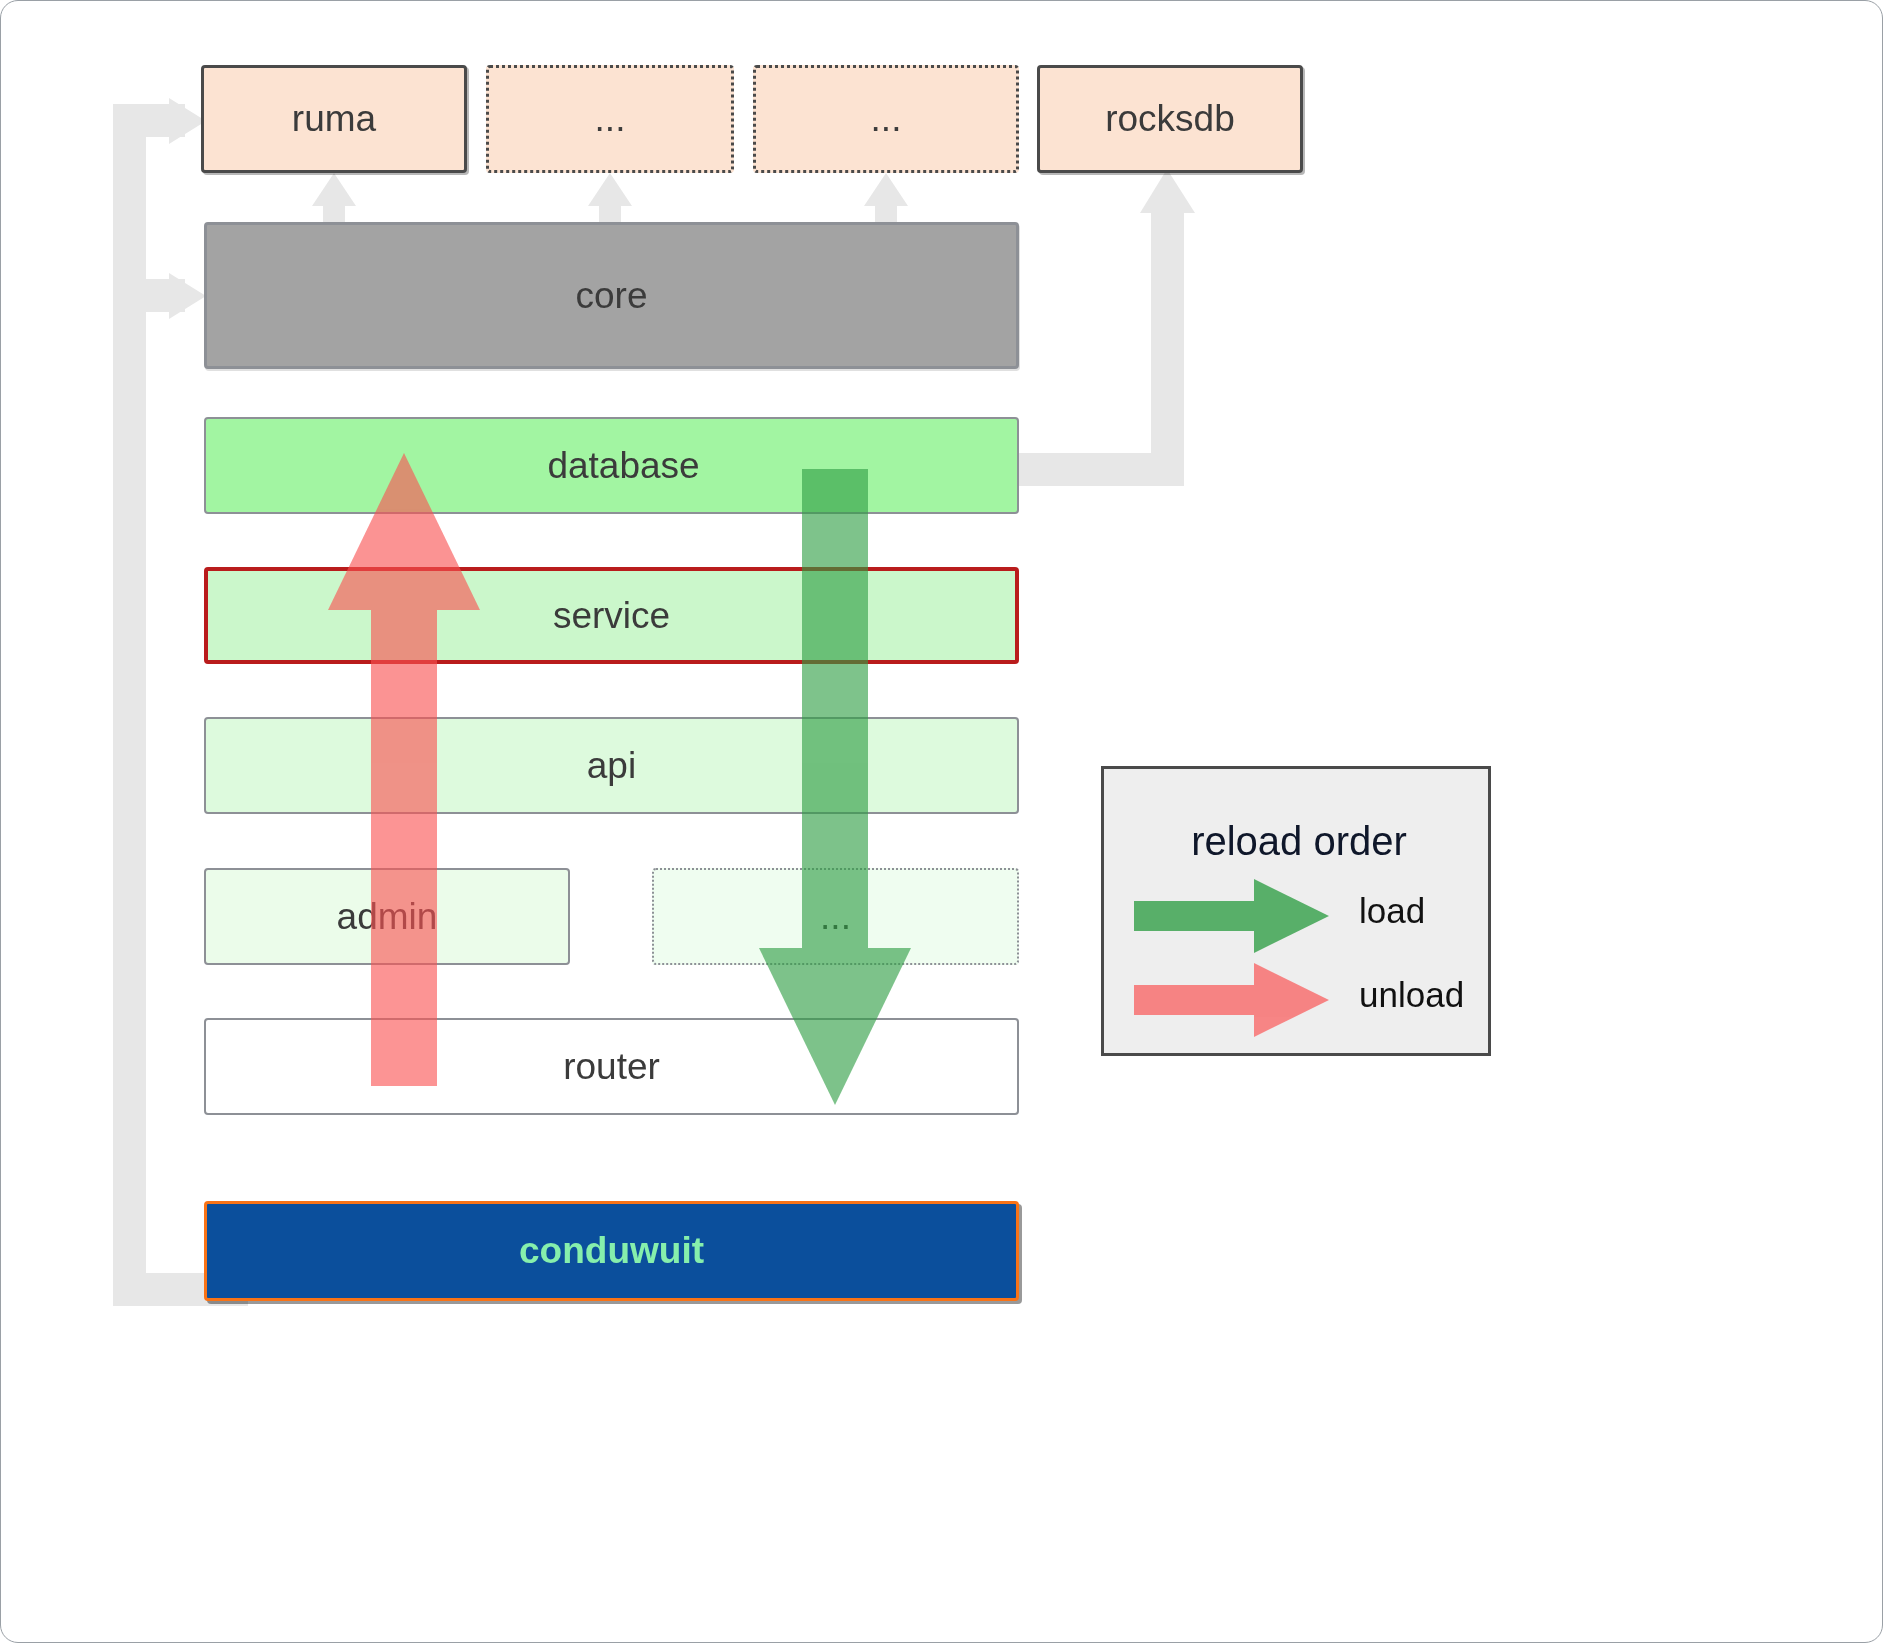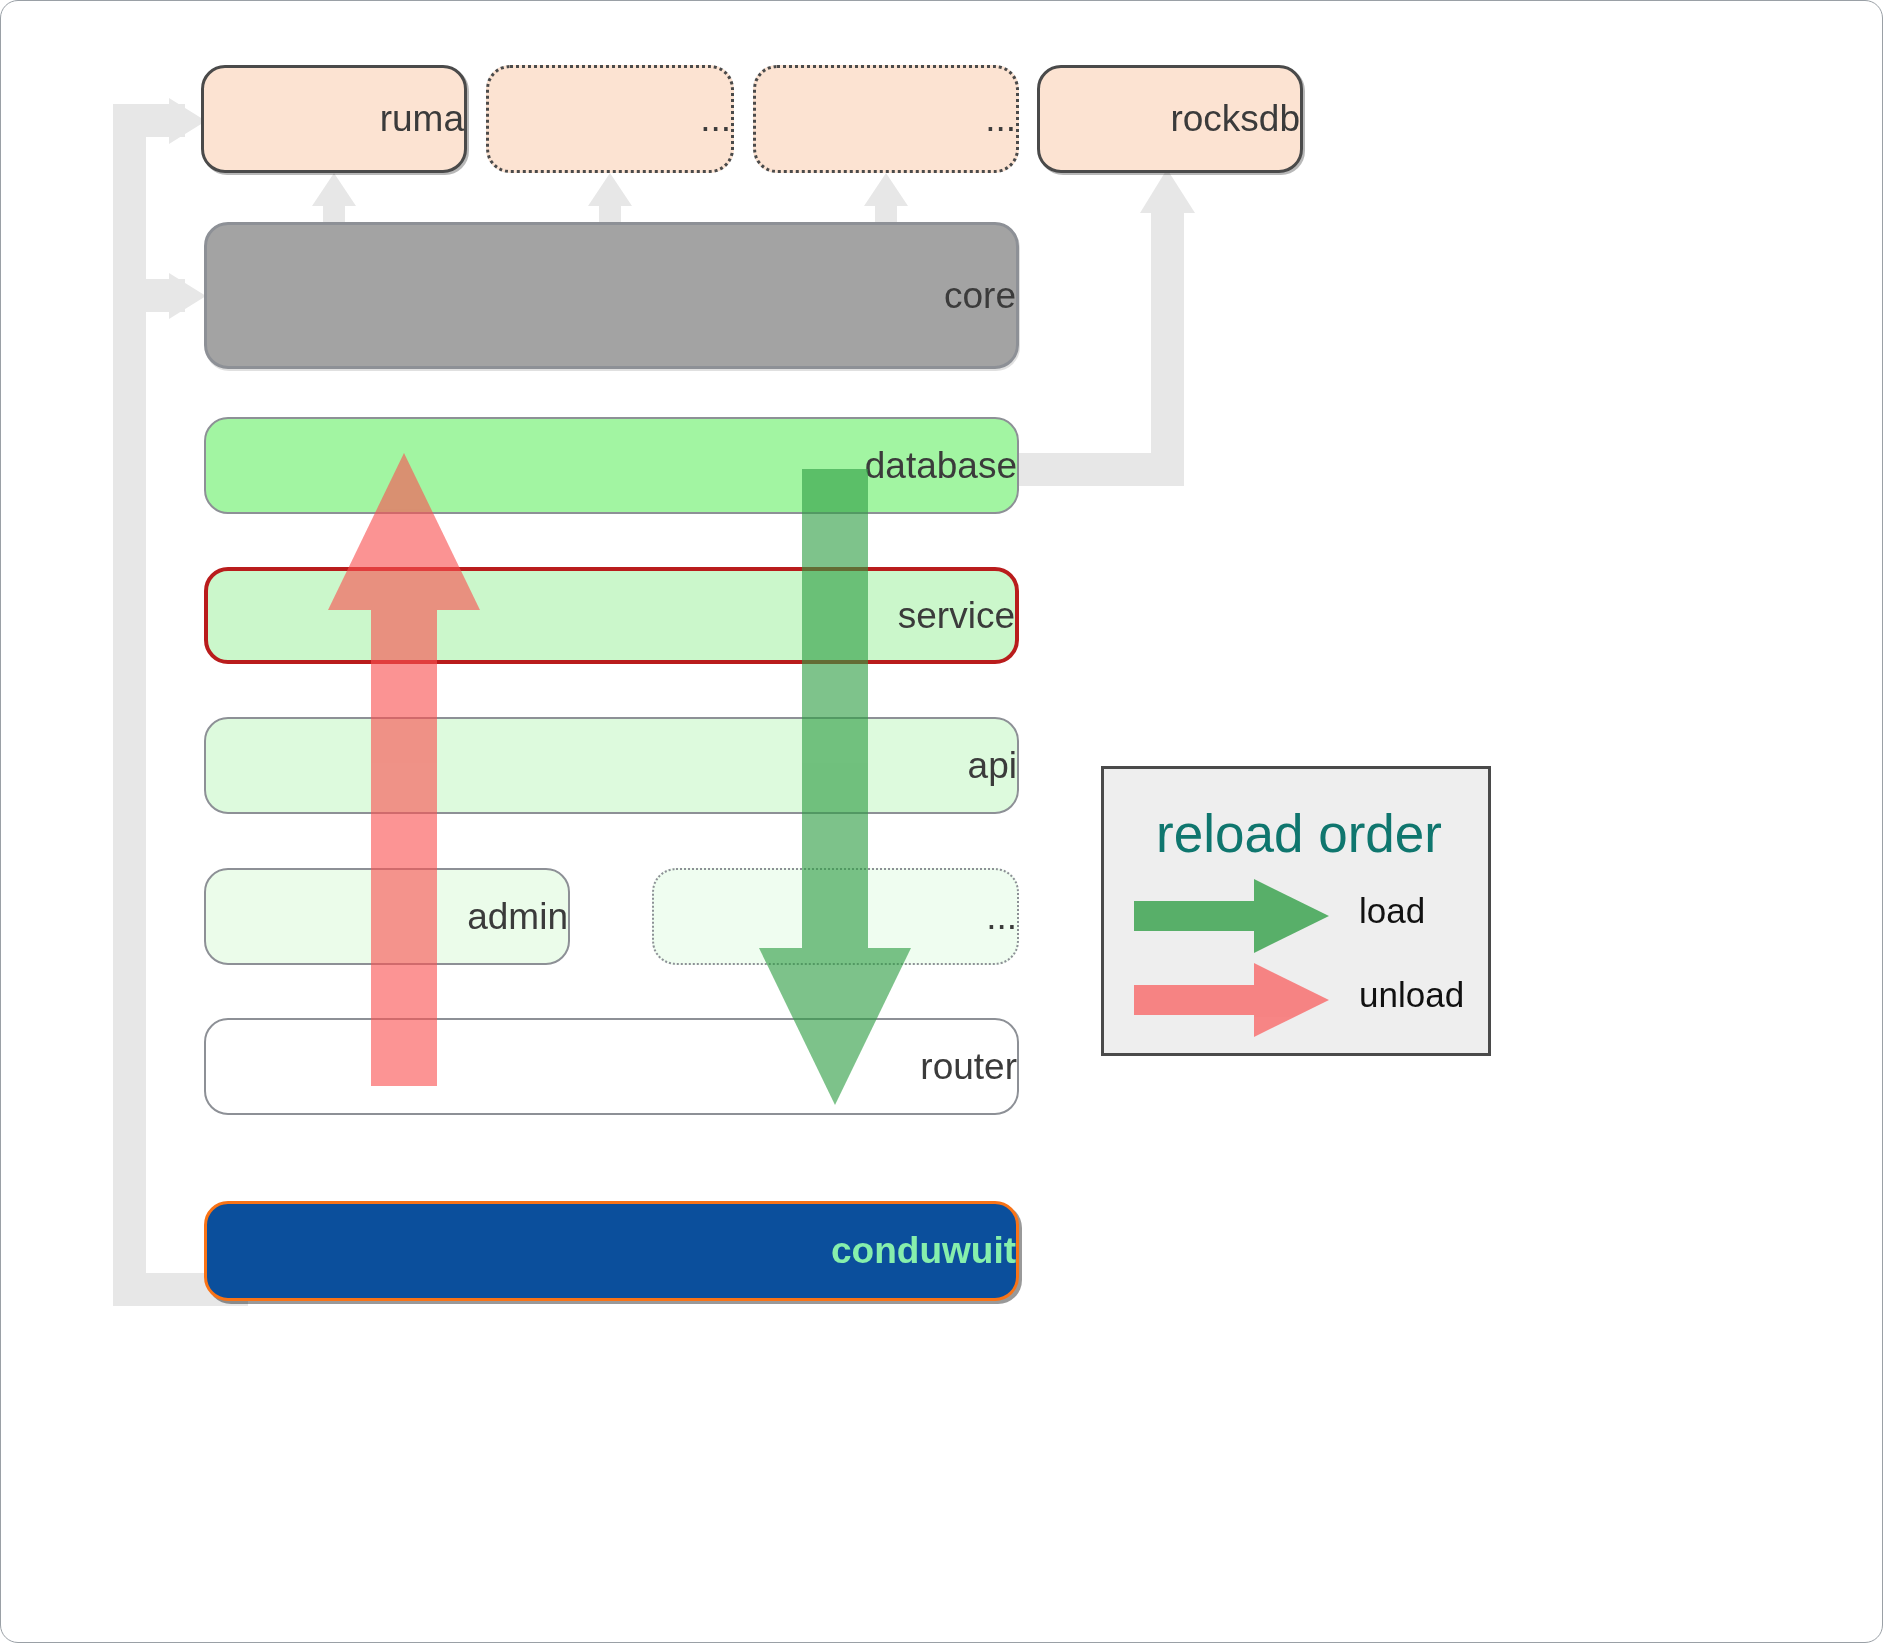--- a/index.html
+++ b/index.html
@@ -9,22 +9,22 @@
     width:1883px;height:1643px;
     background:#ffffff;
     border:1px solid #9aa0a6;
     border-radius:18px;
     box-sizing:border-box;
     overflow:hidden;
   }
   .box{
     position:absolute;
     box-sizing:border-box;
-    display:flex;align-items:center;justify-content:flex-end;
-    border-radius:24px;
+    display:flex;align-items:center;justify-content:center;
+    border-radius:4px;
     font-size:37px;
     color:#3b3b3b;
     z-index:4;
   }
   .dep-solid{
     background:#fce3d2;
     border:3px solid #4a4a4a;
     box-shadow:2px 2px 0 rgba(0,0,0,.28);
   }
   .dep-dotted{
@@ -72,22 +72,22 @@
   svg.above{z-index:6;}
   .legend-box{
     position:absolute;
     left:1100px;top:765px;width:390px;height:290px;
     background:#eeeeee;
     border:3px solid #4a4a4a;
     box-sizing:border-box;
     z-index:5;
   }
   .legend-title{
-    position:absolute;left:0;top:34px;width:390px;
-    text-align:center;font-size:53px;color:#0f766e;
+    position:absolute;left:0;top:50px;width:390px;
+    text-align:center;font-size:40px;color:#0f172a;
   }
   .legend-label{
     position:absolute;font-size:35px;color:#111;
   }
 </style>
 </head>
 <body>
 
 <div id="canvas">
 

